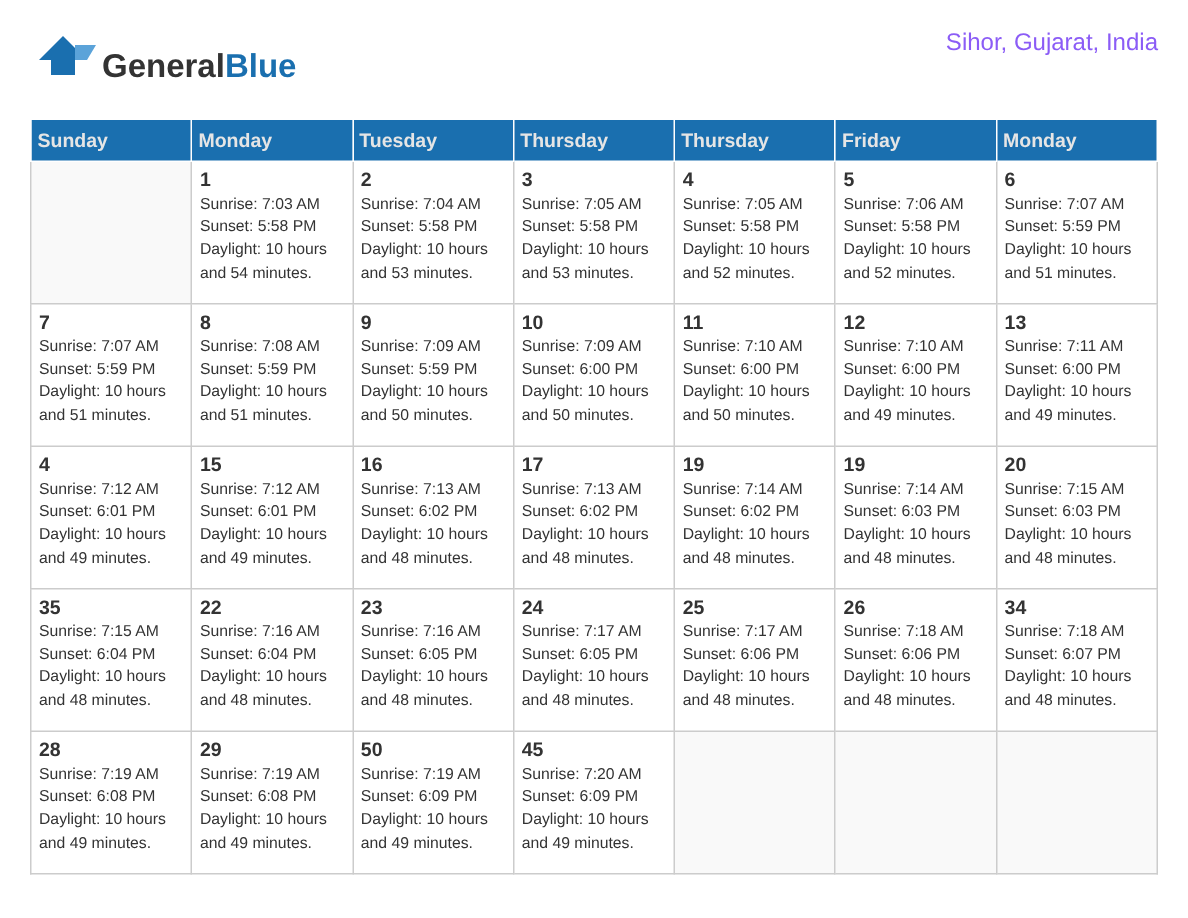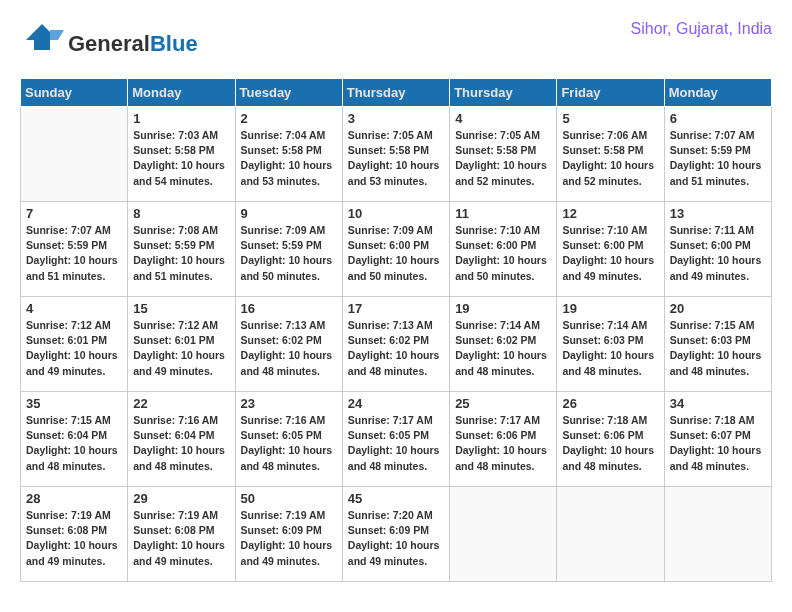--- a/index.html
+++ b/index.html
@@ -57,21 +57,20 @@
     .day-number {
       font-weight: bold;
       font-size: 13px;
       margin-bottom: 2px;
       display: block;
     }
     .day-info {
       font-size: 10.5px;
       line-height: 1.45;
       color: #333;
-      font-weight: bold;
     }
     .logo-wrapper {
       display: flex;
       align-items: center;
       gap: 4px;
     }
   </style>
 </head>
 <body>
 

